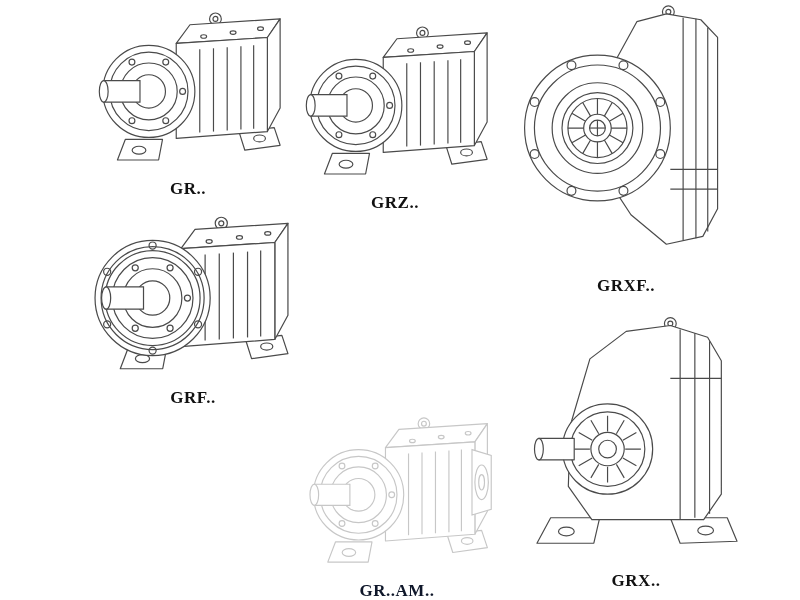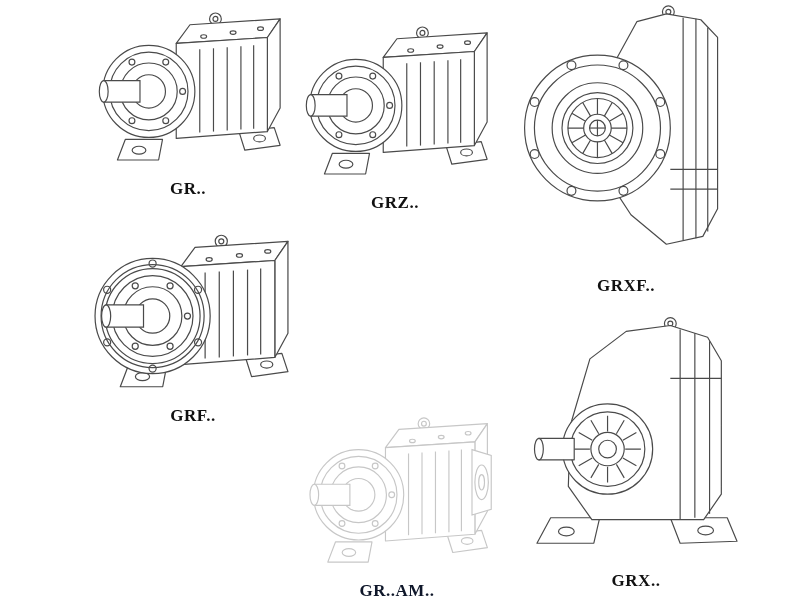--- a/index.html
+++ b/index.html
@@ -124,21 +124,21 @@
           <path d="M92,128 L108,128 M90.1,135 L104,143 M85,140.1 L93,154 M78,142 L78,158 M71,140.1 L63,154 M65.9,135 L52,143 M64,128 L48,128 M65.9,121 L52,113 M71,115.9 L63,102 M78,114 L78,98 M85,115.9 L93,102 M90.1,121 L104,113"></path>
           <circle fill="#fff" cx="78" cy="128" r="8"></circle>
           <line x1="70" y1="128" x2="86" y2="128"></line>
           <line x1="78" y1="120" x2="78" y2="136"></line>
         </g>
       </g>
     </svg>
     <div class="label">GRXF..</div>
   </div>
 
-  <div class="fig" style="left:88px;top:232px;width:210px">
+  <div class="fig" style="left:88px;top:214px;width:210px">
     <svg class="ink" width="202" height="158" viewBox="0 0 200 156">
       <use href="#gb-body"></use>
         <use href="#gb-ring"></use>
         <use href="#gb-front"></use>
     </svg>
     <div class="label">GRF..</div>
   </div>
 
 
   <div class="fig" style="left:520px;top:300px;width:232px">

